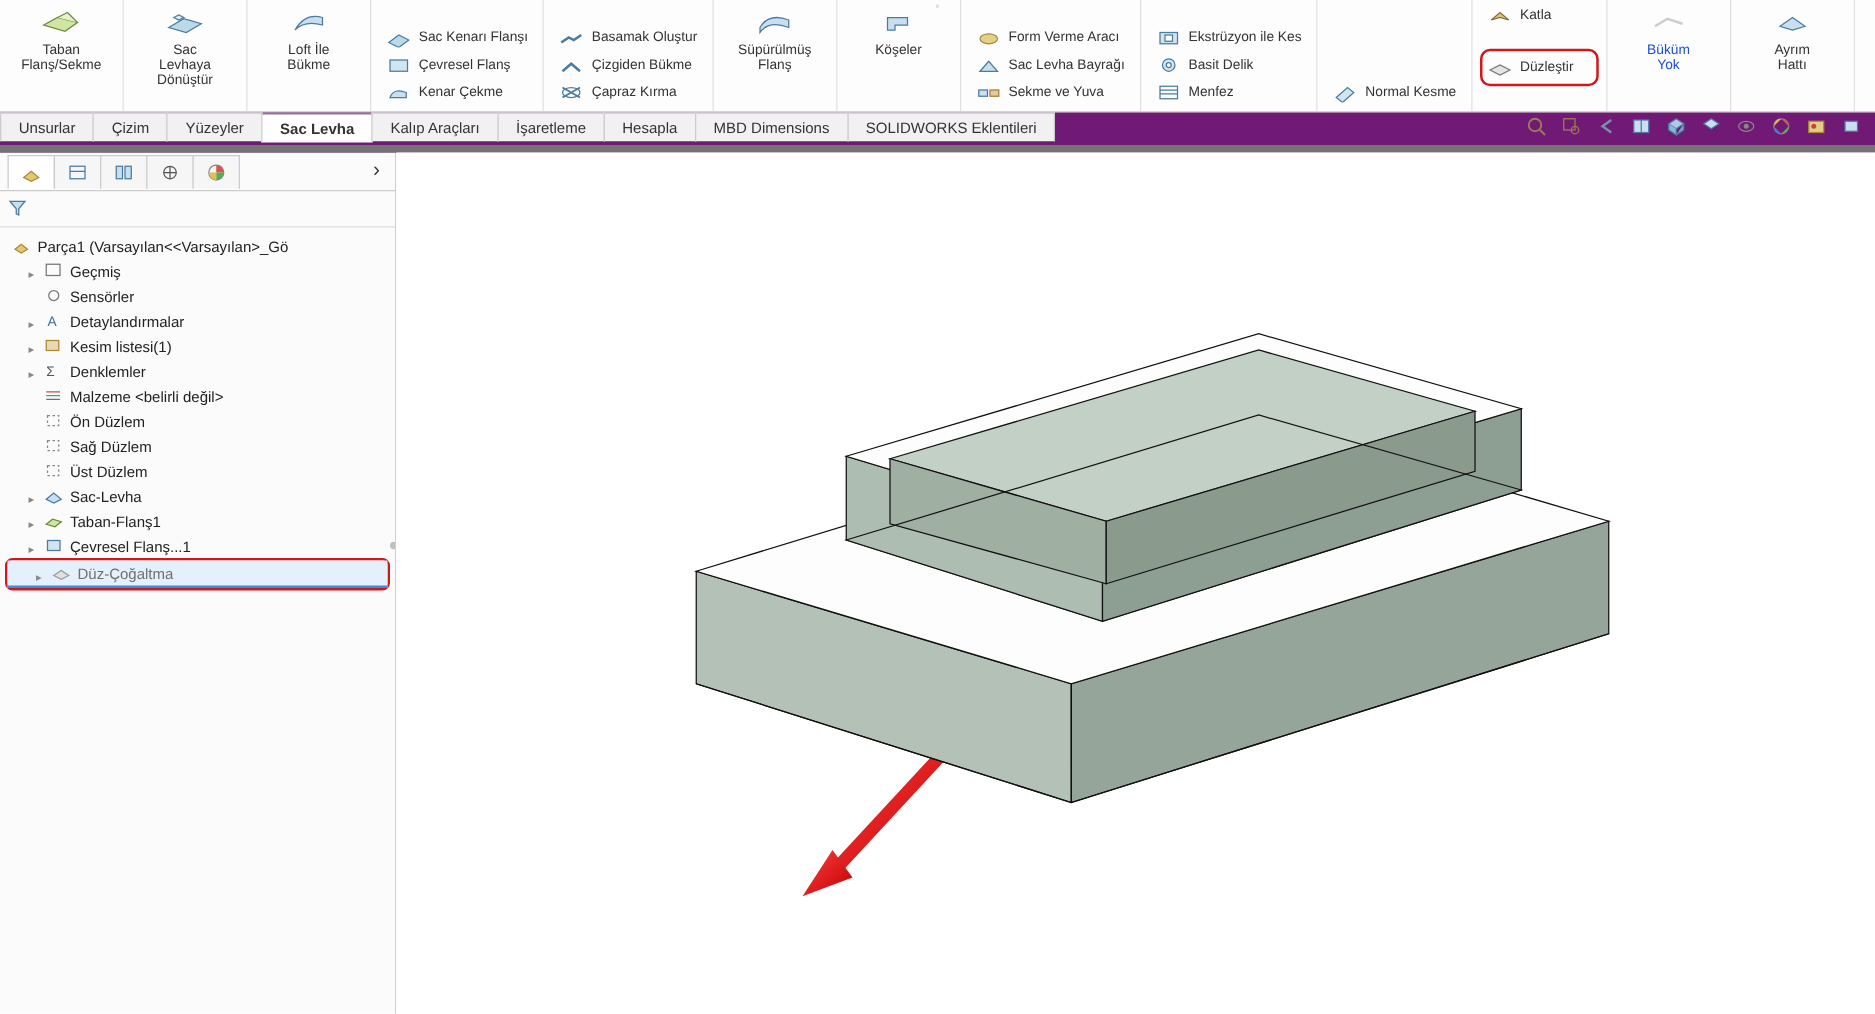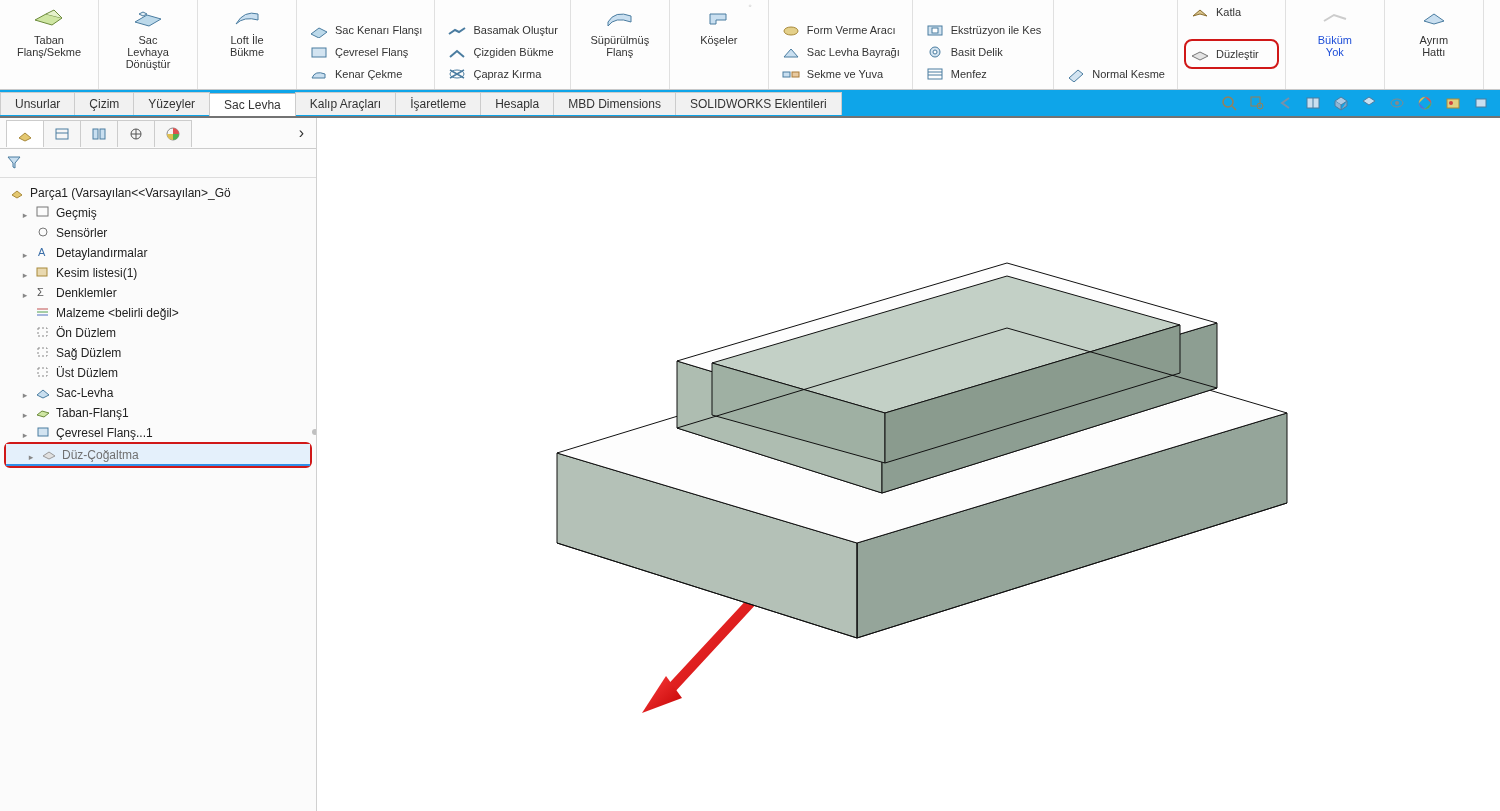--- a/index.html
+++ b/index.html
@@ -7,23 +7,23 @@
 .rgrp{display:flex;flex-direction:column;align-items:center;justify-content:flex-start;padding:4px 19px;border-right:1px solid #e0e0e0}
 .rgrp.big{min-width:60px}
 .rgrp .bigbtn{display:flex;flex-direction:column;align-items:center;gap:4px;cursor:pointer}
 .rgrp .bigbtn .ico{width:34px;height:26px;display:flex;align-items:center;justify-content:center}
 .rgrp .bigbtn .lbl{text-align:center;font-size:11px;line-height:1.1}
 .rgrp .rowbtn{display:flex;align-items:center;gap:6px;padding:2px 2px;cursor:pointer;font-size:11px;white-space:nowrap}
 .rgrp .rowbtn .ico{width:20px;height:18px;display:flex;align-items:center;justify-content:center}
 .rgrp.col{align-items:stretch;justify-content:flex-end;padding:4px 10px}
 .disabled{color:#1d4ed8}
 .highlight-box{border:2px solid #d01818;border-radius:8px}
-.tabs{display:flex;align-items:center;height:26px;border-bottom:2px solid #737373;background:#0ea5e9;position:relative}
+.tabs{display:flex;align-items:flex-start;height:26px;border-bottom:6px solid #737373;background:#701a75;position:relative}
 .tabs .tab{padding:4px 14px;border:1px solid #ccc;border-bottom:none;background:#f1f1f1;margin-right:-1px;font-size:12px;cursor:pointer;color:#333}
-.tabs .tab.active{background:#fff;font-weight:normal;border-top:1px solid #bbb;position:relative;top:1px}
+.tabs .tab.active{background:#fff;font-weight:bold;border-top:1px solid #bbb;position:relative;top:1px}
 .tabs .right-icons{margin-left:auto;display:flex;gap:10px;padding:2px 10px}
 .tabs .right-icons .ti{width:18px;height:18px;cursor:pointer;display:flex;align-items:center;justify-content:center}
 .body-row{display:flex;height:calc(811px - 90px - 26px)}
 .fmgr{width:316px;border-right:1px solid #d0d0d0;display:flex;flex-direction:column;background:#fbfbfb}
 .fmgr-tabs{display:flex;align-items:center;height:30px;border-bottom:1px solid #ccc;padding:0 6px;gap:0}
 .fmgr-tabs .ft{width:36px;height:26px;border:1px solid #ccc;border-bottom:none;display:flex;align-items:center;justify-content:center;background:#f6f6f6;margin-right:-1px;cursor:pointer}
 .fmgr-tabs .ft.active{background:#fff}
 .fmgr-tabs .more{margin-left:auto;font-size:16px;padding:0 6px;cursor:pointer}
 .filter-row{height:28px;border-bottom:1px solid #ddd;display:flex;align-items:center;padding:0 6px}
 .filter-row .ico{width:18px;height:18px}

